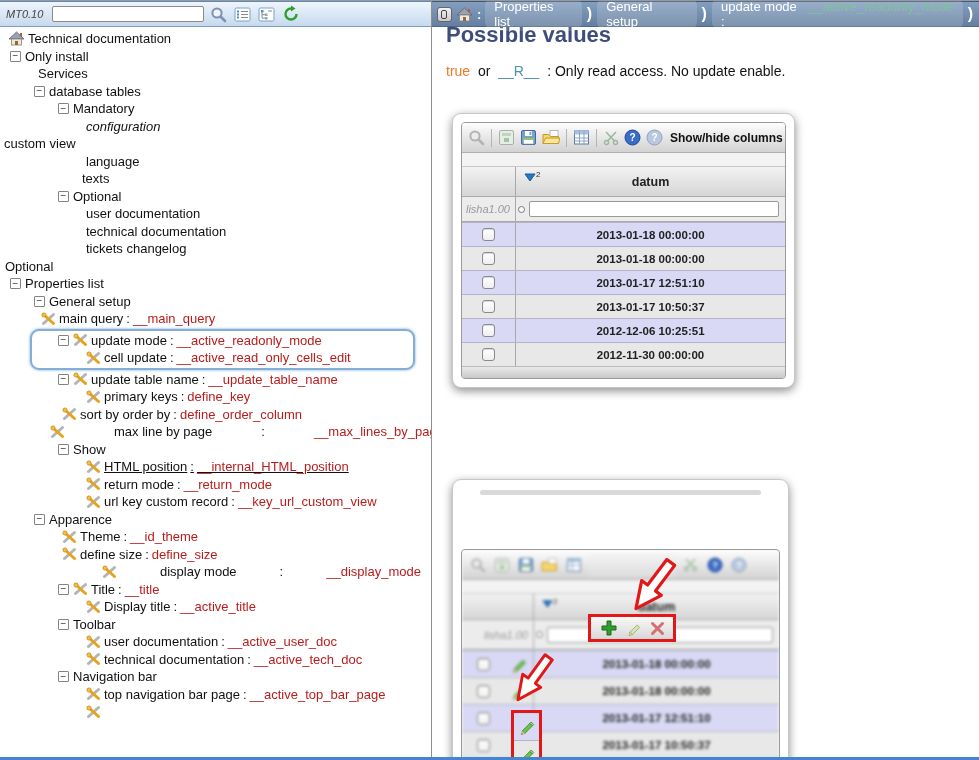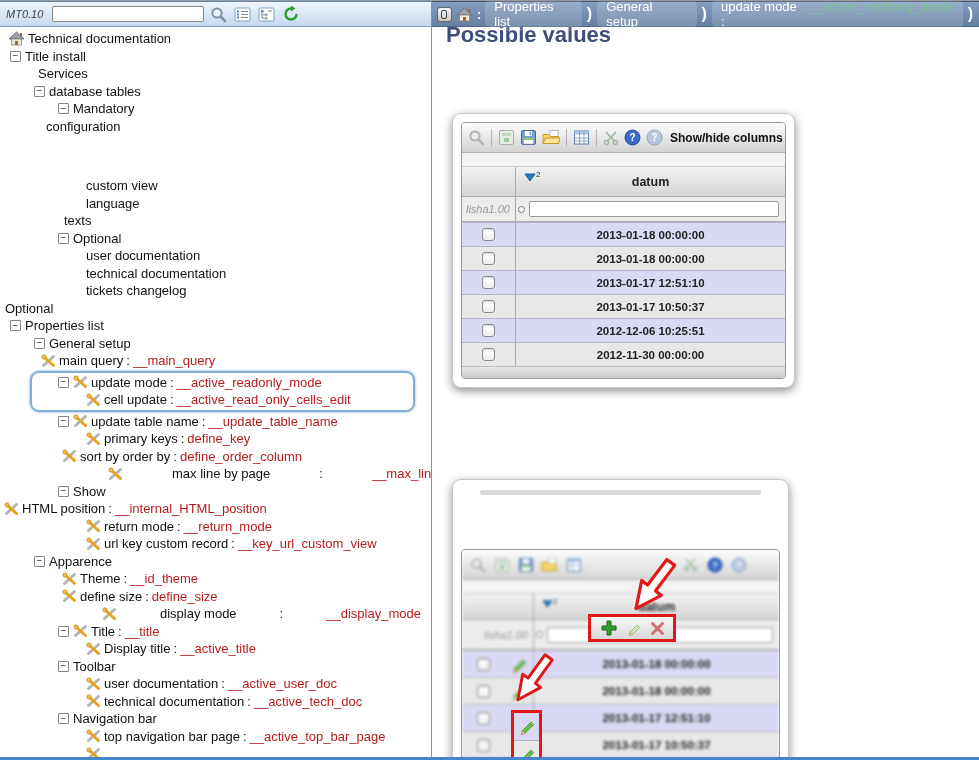--- a/index.html
+++ b/index.html
@@ -167,47 +167,47 @@
               <rect x="12" y="2" width="2" height="4" fill="#c05a2a"></rect>
               <polygon points="8.5,1 16,8 1,8" fill="#9aa3b4" stroke="#5a6370" stroke-width="0.8"></polygon>
               <rect x="3.5" y="8" width="10" height="6" fill="#f0e8d8" stroke="#8a8070" stroke-width="0.8"></rect>
               <rect x="7" y="10" width="3" height="4" fill="#8a6a4a"></rect>
             </svg>
           </span>
           <span>Technical documentation</span>
         </div>
         <div class="trow" style="padding-left: 10px;">
           <span class="exp">−</span>
-          <span>Title install</span>
+          <span>Only install</span>
         </div>
         <div class="trow" style="padding-left: 34px;">
           <span class="spacer4"></span>
           <span>Services</span>
         </div>
         <div class="trow" style="padding-left: 34px;">
           <span class="exp">−</span>
           <span>database tables</span>
         </div>
         <div class="trow" style="padding-left: 58px;">
           <span class="exp">−</span>
           <span>Mandatory</span>
         </div>
-        <div class="trow" style="padding-left: 42px;">
+        <div class="trow" style="padding-left: 82px; font-style: italic;">
           <span class="spacer4"></span>
           <span>configuration</span>
         </div>
-        <div class="trow" style="padding-left: 82px; margin-top: 42px;">
+        <div class="trow" style="">
           <span class="spacer4"></span>
           <span>custom view</span>
         </div>
         <div class="trow" style="padding-left: 82px;">
           <span class="spacer4"></span>
           <span>language</span>
         </div>
-        <div class="trow" style="padding-left: 60px;">
+        <div class="trow" style="padding-left: 78px;">
           <span class="spacer4"></span>
           <span>texts</span>
         </div>
         <div class="trow" style="padding-left: 58px;">
           <span class="exp">−</span>
           <span>Optional</span>
         </div>
         <div class="trow" style="padding-left: 82px;">
           <span class="spacer4"></span>
           <span>user documentation</span>
@@ -305,38 +305,38 @@
             <svg width="15" height="14" viewBox="0 0 15 14">
               <line x1="2.5" y1="11.5" x2="12.5" y2="2.5" stroke="#b4b4b4" stroke-width="3" stroke-linecap="round"></line>
               <line x1="2.5" y1="2.5" x2="12.5" y2="11.5" stroke="#e8a21a" stroke-width="3" stroke-linecap="round"></line>
               <circle cx="3" cy="3" r="2.1" fill="#f5c04a" stroke="#c88d18" stroke-width="0.8"></circle>
             </svg>
           </span>
           <span>sort by order by</span>
           <span class="tsep">:</span>
           <span class="tvalue">define_order_column</span>
         </div>
-        <div class="trow" style="padding-left: 58px; gap: 46px;">
+        <div class="trow" style=" gap: 46px;">
           <span class="spacer4"></span>
           <span class="ticon">
             <svg width="15" height="14" viewBox="0 0 15 14">
               <line x1="2.5" y1="11.5" x2="12.5" y2="2.5" stroke="#b4b4b4" stroke-width="3" stroke-linecap="round"></line>
               <line x1="2.5" y1="2.5" x2="12.5" y2="11.5" stroke="#e8a21a" stroke-width="3" stroke-linecap="round"></line>
               <circle cx="3" cy="3" r="2.1" fill="#f5c04a" stroke="#c88d18" stroke-width="0.8"></circle>
             </svg>
           </span>
           <span>max line by page</span>
           <span class="tsep">:</span>
           <span class="tvalue">__max_lines_by_page</span>
         </div>
         <div class="trow" style="padding-left: 58px;">
           <span class="exp">−</span>
           <span>Show</span>
         </div>
-        <div class="trow" style="">
+        <div class="trow" style="padding-left: 82px; text-decoration: underline;">
           <span class="spacer4"></span>
           <span class="ticon">
             <svg width="15" height="14" viewBox="0 0 15 14">
               <line x1="2.5" y1="11.5" x2="12.5" y2="2.5" stroke="#b4b4b4" stroke-width="3" stroke-linecap="round"></line>
               <line x1="2.5" y1="2.5" x2="12.5" y2="11.5" stroke="#e8a21a" stroke-width="3" stroke-linecap="round"></line>
               <circle cx="3" cy="3" r="2.1" fill="#f5c04a" stroke="#c88d18" stroke-width="0.8"></circle>
             </svg>
           </span>
           <span>HTML position</span>
           <span class="tsep">:</span>
@@ -524,20 +524,26 @@
     <span class="crumb-sep">)</span>
     <span class="chip">
       <span>update mode :</span>
       <span class="chip-val">__active_readonly_mode</span>
     </span>
     <span class="crumb-sep">)</span>
   </div>
 
   <div class="content-heading">Possible values</div>
 
+  <div class="value-line" style="top:62px">
+    <span class="kw">true</span>&nbsp;
+    <span>or</span>&nbsp;
+    <span class="code">__R__</span>&nbsp;
+    <span>: Only read access. No update enable.</span>
+  </div>
 
   <div class="card card1">
     <div class="widget">
       <div class="wtoolbar">
         <span class="tbicon">
           <svg width="17" height="17" viewBox="0 0 17 17">
               <circle cx="7" cy="7" r="4.6" fill="#ececec" stroke="#b3b3b3" stroke-width="2"></circle>
               <line x1="10.5" y1="10.5" x2="15" y2="15" stroke="#b3b3b3" stroke-width="2.6" stroke-linecap="round"></line>
             </svg>
         </span>

